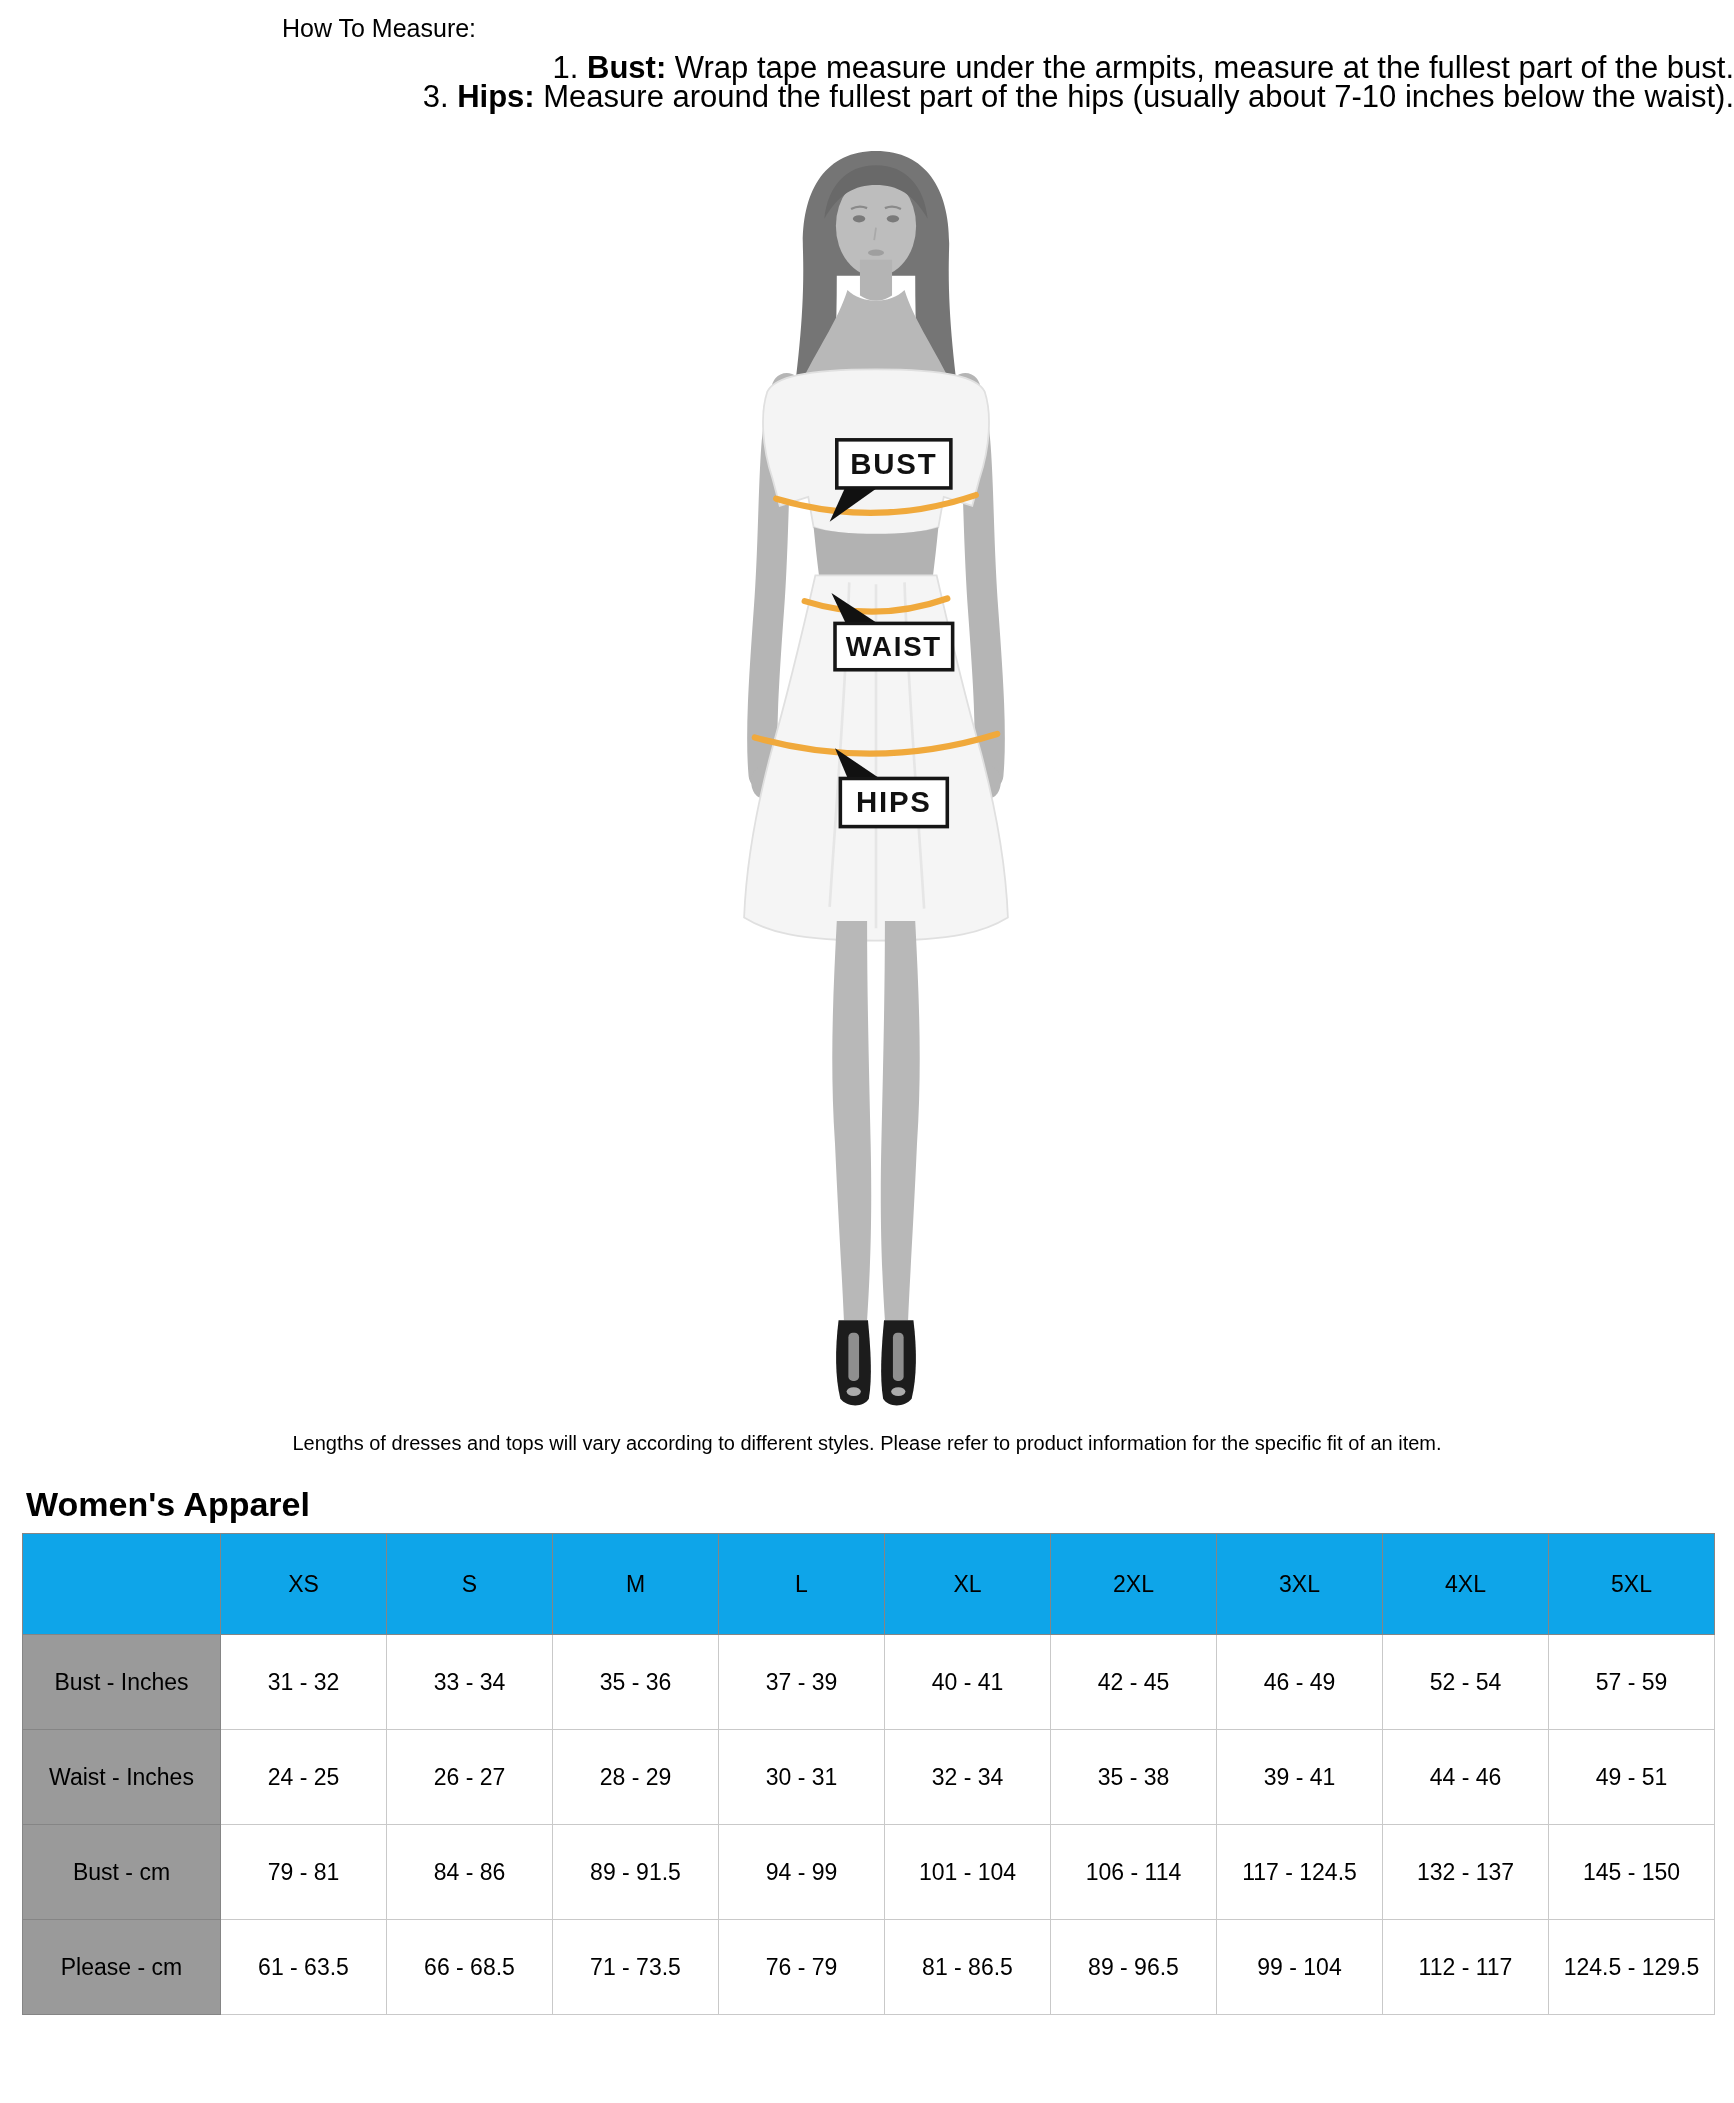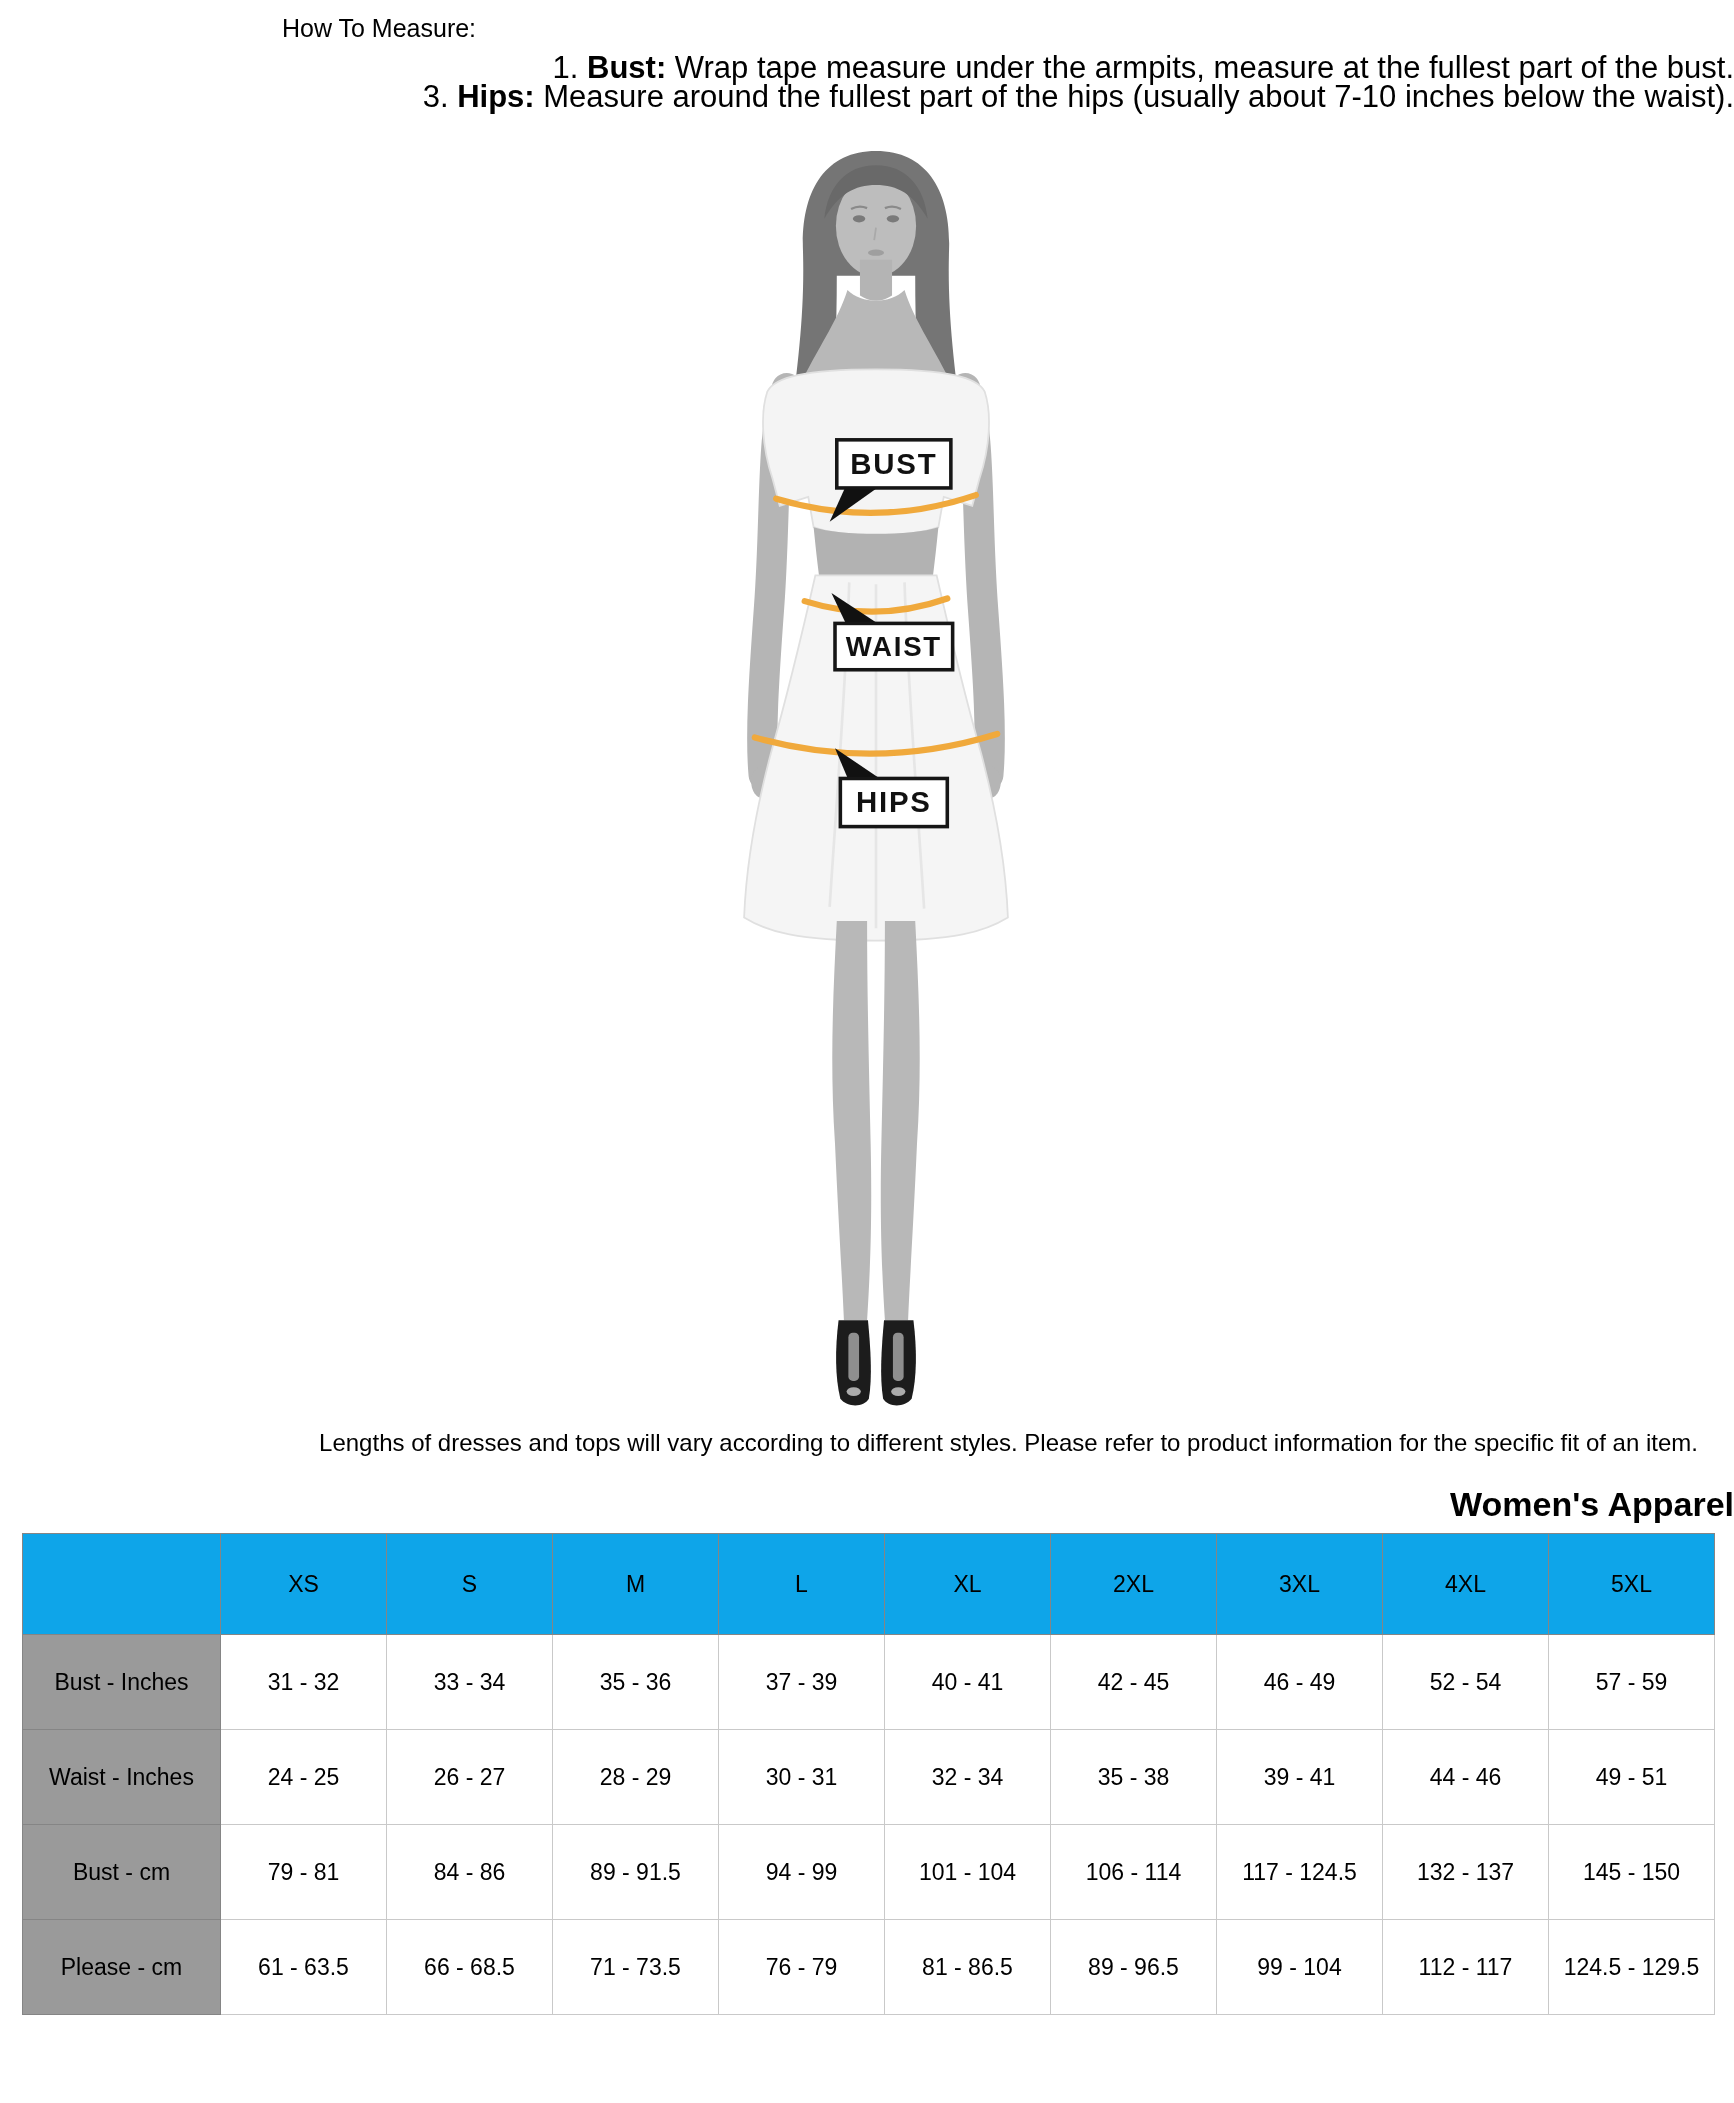--- a/index.html
+++ b/index.html
@@ -4,22 +4,22 @@
 <style>
   html,body{margin:0;padding:0;}
   body{
     width:1734px;height:2104px;background:#ffffff;color:#000;
     font-family:"Liberation Sans", sans-serif;overflow:hidden;
   }
   .htm-title{margin:14.3px 0 0 282px;font-size:25px;line-height:28.5px;}
   .htm-list{margin:10.7px 0 0 337px;font-size:31px;line-height:29px;text-align:right;}
   .htm-item b{font-weight:bold;}
   .figure-wrap{width:410px;height:1294px;margin:7.1px auto 0;transform:translateX(9px);position:relative;}
-  .note{margin:16px 36px 0;text-align:right;font-size:24px;line-height:28.5px;}
-  .chart-title{margin:28.5px 0 0 26px;font-size:34px;font-weight:bold;line-height:37px;text-align:right;}
+  .note{margin:16px 36px 0;text-align:center;font-size:20px;line-height:28.5px;}
+  .chart-title{margin:28.5px 0 0 26px;font-size:34px;font-weight:bold;line-height:37px;}
   table.size-chart{
     border-collapse:collapse;table-layout:fixed;
     margin:10.7px 0 0 22px;width:1690px;font-size:23px;
   }
   table.size-chart col.label-col{width:198px;}
   table.size-chart col.size-col{width:166px;}
   table.size-chart th, table.size-chart td{
     text-align:center;vertical-align:middle;padding:0;
     border:0.9px solid #c9c9c9;font-weight:normal;
   }

